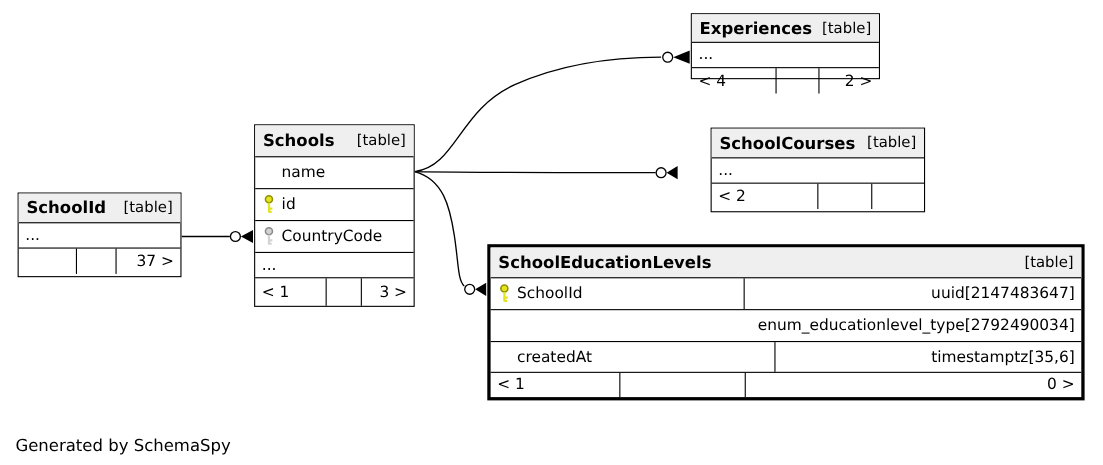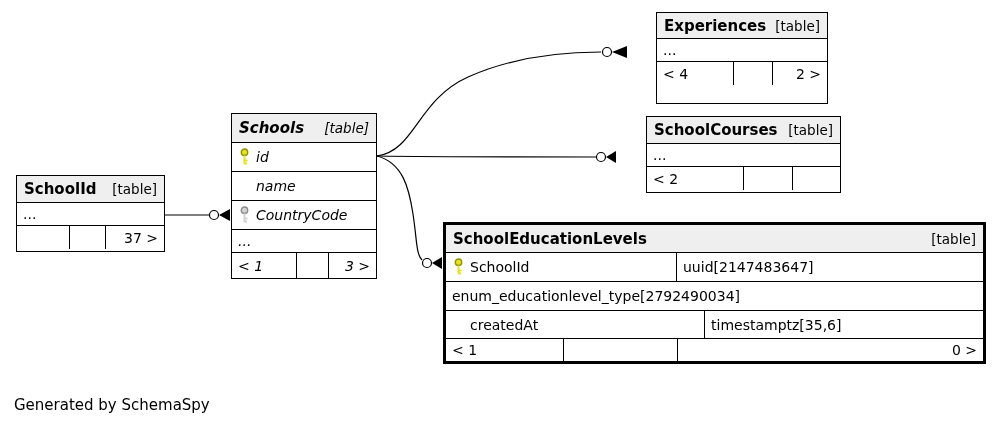--- a/index.html
+++ b/index.html
@@ -7,21 +7,21 @@
     width:1003px;height:423px;position:relative;background:#ffffff;
     font-family:"DejaVu Sans","Liberation Sans",sans-serif;color:#000;
     overflow:hidden;
   }
   .wires{position:absolute;left:0;top:0;z-index:0;}
   .wires path{fill:none;stroke:#000;stroke-width:1.2px;}
   .wires circle{fill:#fff;stroke:#000;stroke-width:1.2px;}
   .wires polygon{fill:#000;stroke:none;}
 
   .tbl{position:absolute;z-index:1;background:#fff;border:1px solid var(--border);box-sizing:border-box;}
-  .tbl.em{border-width:3px;}
+  .tbl.em{border-width:3px;text-align:right;}
 
   .hdr{
     background:var(--header-bg);border-bottom:1px solid var(--border);
     display:flex;justify-content:space-between;align-items:center;
     padding:0 7px;box-sizing:border-box;
   }
   .tname{font-weight:bold;font-size:15px;white-space:nowrap;}
   .ttag{font-size:13.5px;white-space:nowrap;margin-left:8px;}
 
   .frow{display:flex;align-items:center;border-bottom:1px solid var(--border);box-sizing:border-box;}
@@ -59,21 +59,21 @@
     <circle cx="427" cy="263" r="4.5"></circle>
     <polygon points="442,257 442,269 432,263"></polygon>
   </g>
   <g>
     <path d="M165,215 L209,215"></path>
     <circle cx="214" cy="215" r="4.5"></circle>
     <polygon points="230,209 230,221 219,215"></polygon>
   </g>
 </svg>
 
-<div class="tbl" style="left:628px;top:12px;width:172px;height:92px;margin-left:28px;">
+<div class="tbl" style="left:628px;top:12px;width:172px;height:60px;">
   <div class="hdr" style="height:26px;">
     <span class="tname">Experiences</span>
     <span class="ttag">[table]</span>
   </div>
   <div class="ell" style="height:23px;">...</div>
   <div class="ftr" style="height:23px;">
     <div class="fc" style="width:76px;">&lt; 4</div>
     <div class="fc sep" style="width:39px;"></div>
     <div class="fc sep right grow">2 &gt;</div>
   </div>
@@ -98,37 +98,37 @@
     <span class="ttag">[table]</span>
   </div>
   <div class="ell" style="height:23px;">...</div>
   <div class="ftr" style="height:23px;">
     <div class="fc" style="width:52px;"></div>
     <div class="fc sep" style="width:36px;"></div>
     <div class="fc sep right grow">37 &gt;</div>
   </div>
 </div>
 
-<div class="tbl" style="left:231px;top:113px;width:146px;height:166px;font-style:italic;">
+<div class="tbl" style="left:231px;top:113px;width:146px;height:166px;">
   <div class="hdr" style="height:29px;">
     <span class="tname">Schools</span>
     <span class="ttag">[table]</span>
+  </div>
+  <div class="frow" style="height:29px;">
+    <span class="keywrap"></span>
+    <span class="flabel">name</span>
   </div>
   <div class="frow" style="height:29px;">
     <span class="keywrap">
       <svg width="11" height="18" viewBox="0 0 11 18">
         <circle cx="5.5" cy="4.2" r="3.2" fill="var(--pk-fill)" stroke="var(--pk-stroke)" stroke-width="1.4"></circle>
         <path d="M5.5,7.4 L5.5,16.2 M5.5,12.6 L8.6,12.6 M5.5,15.6 L8,15.6" stroke="var(--pk-fill)" stroke-width="2" fill="none"></path>
       </svg>
     </span>
     <span class="flabel">id</span>
-  </div>
-  <div class="frow" style="height:29px;">
-    <span class="keywrap"></span>
-    <span class="flabel">name</span>
   </div>
   <div class="frow" style="height:29px;text-align:center;">
     <span class="keywrap">
       <svg width="11" height="18" viewBox="0 0 11 18">
         <circle cx="5.5" cy="4.2" r="3.2" fill="var(--fk-fill)" stroke="var(--fk-stroke)" stroke-width="1.4"></circle>
         <path d="M5.5,7.4 L5.5,16.2 M5.5,12.6 L8.6,12.6 M5.5,15.6 L8,15.6" stroke="var(--fk-fill)" stroke-width="2" fill="none"></path>
       </svg>
     </span>
     <span class="flabel">CountryCode</span>
   </div>

